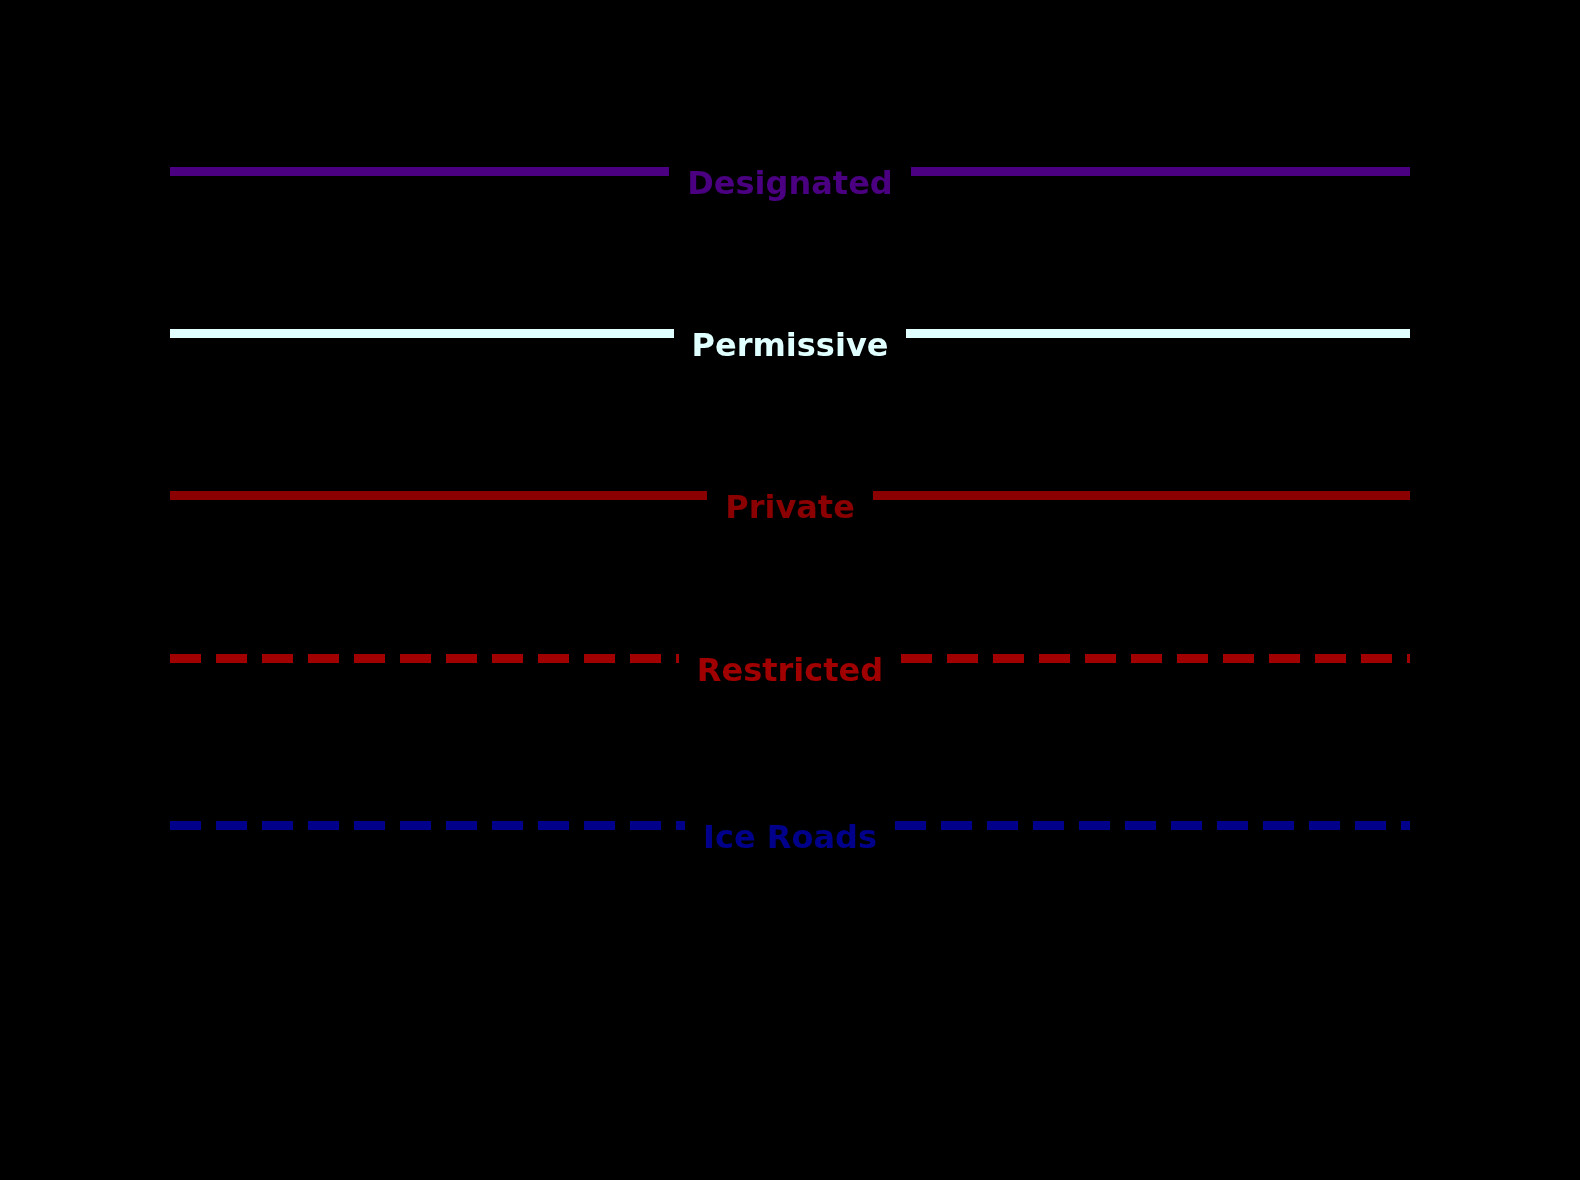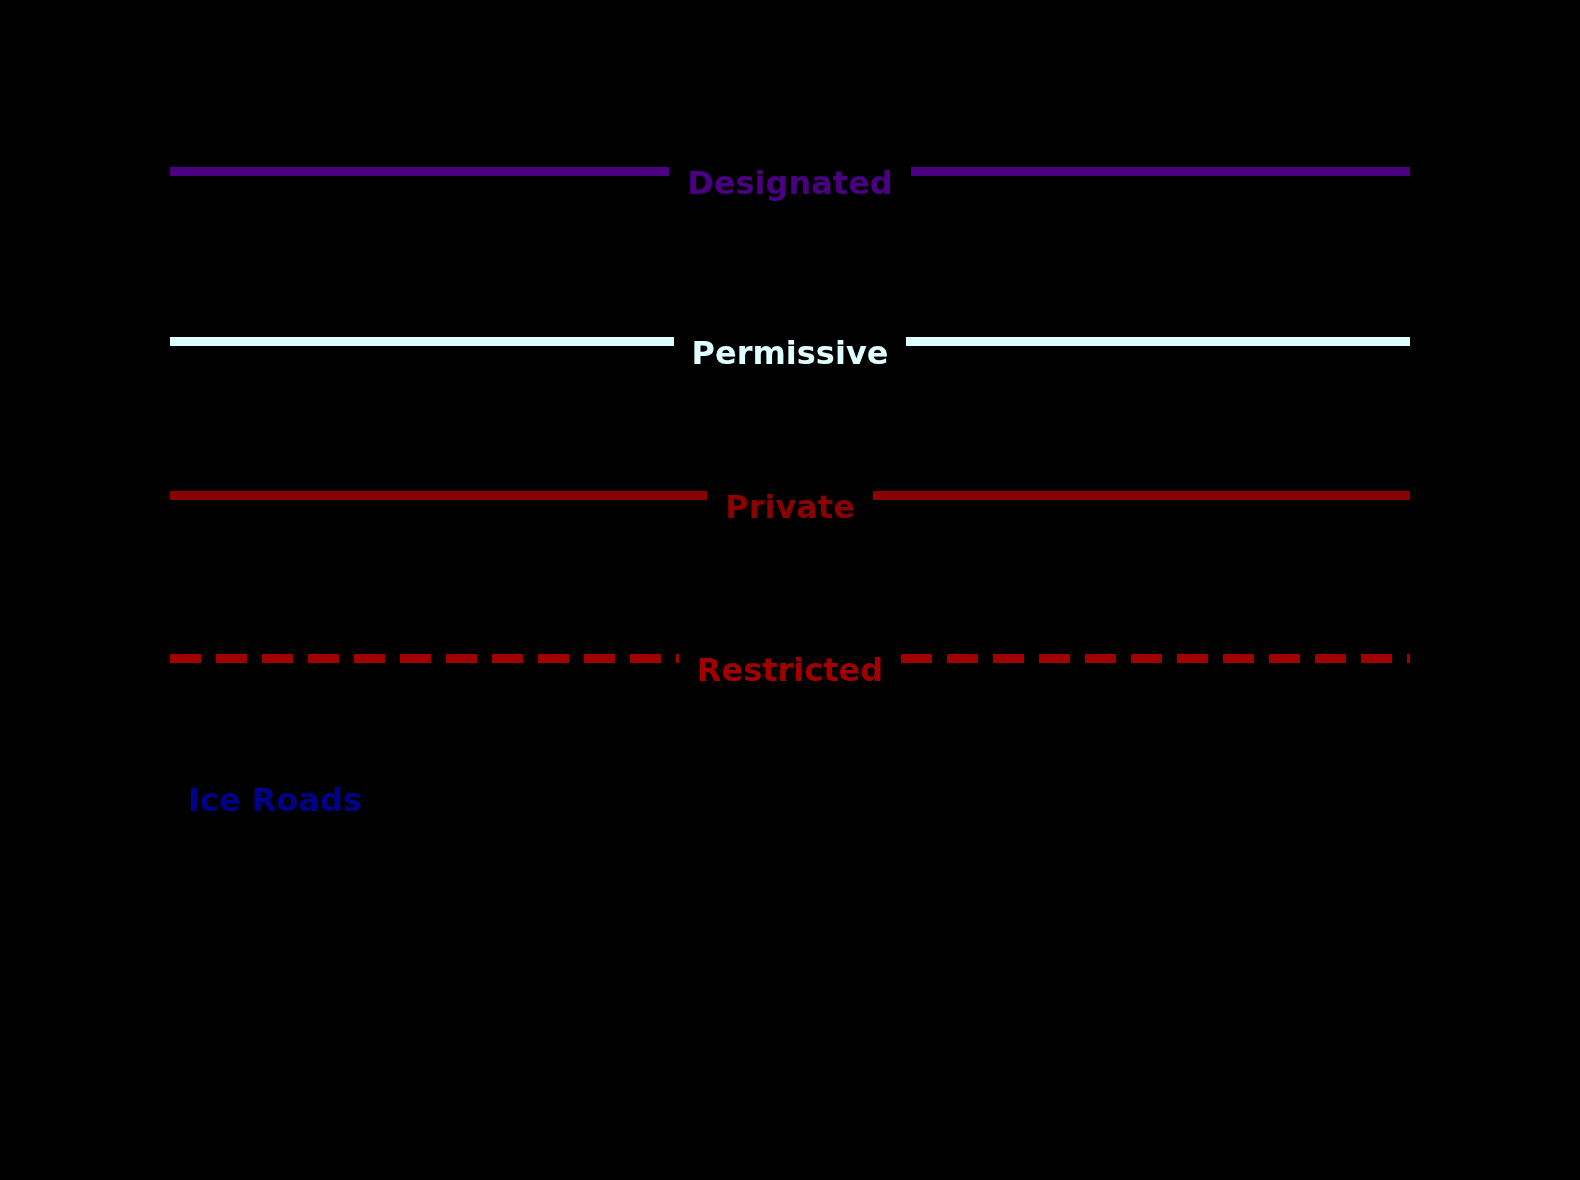--- a/index.html
+++ b/index.html
@@ -49,38 +49,38 @@
 <body style="background: rgb(0, 0, 0);">
 
 <div class="canvas">
 
   <div class="legend-row" style="top: 183px; --c: #4B0082;">
     <div class="line"></div>
     <div class="label">Designated</div>
     <div class="line"></div>
   </div>
 
-  <div class="legend-row" style="top: 345px; margin-top: 8px; --c: #E0FFFF;">
+  <div class="legend-row" style="top: 345px; --c: #E0FFFF;">
     <div class="line"></div>
     <div class="label">Permissive</div>
     <div class="line"></div>
   </div>
 
   <div class="legend-row dashed" style="top: 670px; --c: #A00000;">
     <div class="line"></div>
     <div class="label">Restricted</div>
     <div class="line"></div>
   </div>
 
   <div class="legend-row" style="top: 507px; --c: #8B0000;">
     <div class="line"></div>
     <div class="label">Private</div>
     <div class="line"></div>
   </div>
 
-  <div class="legend-row dashed" style="top: 800px; flex-direction: column; --c: #00008B;">
+  <div class="legend-row dashed" style="top: 837px; --c: #00008B;">
     <div class="line"></div>
     <div class="label">Ice Roads</div>
     <div class="line"></div>
   </div>
 
 
 </div>
 
 </body></html>

